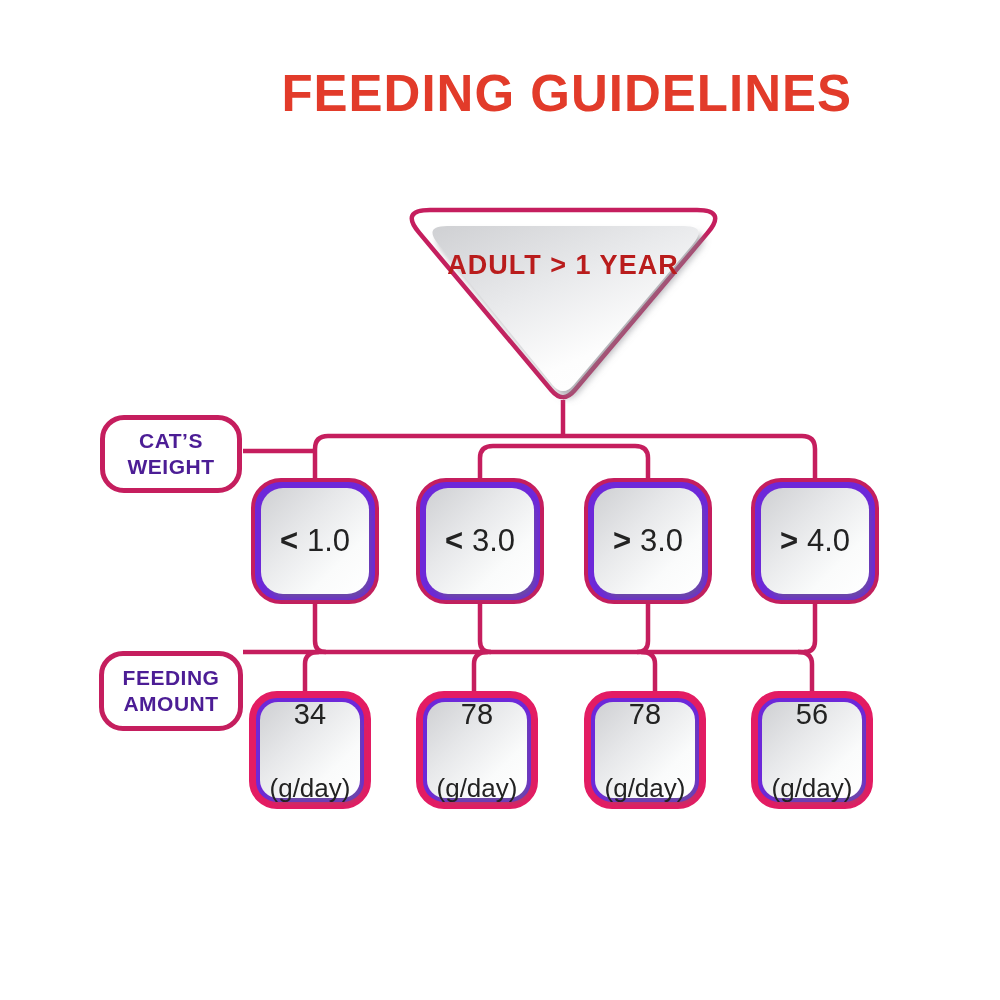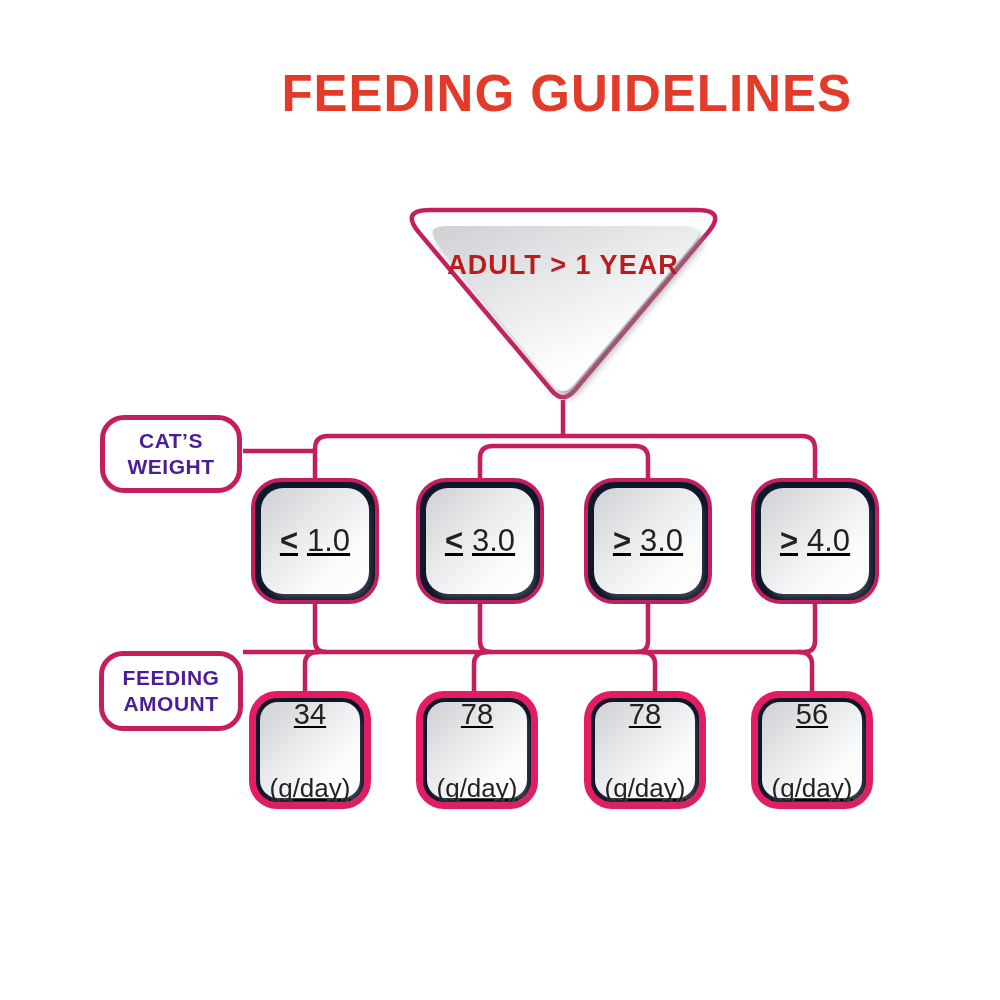--- a/index.html
+++ b/index.html
@@ -28,22 +28,22 @@
   }
   .row-label{
     position:absolute;background:#ffffff;border:5px solid var(--line);
     border-radius:24px;display:flex;align-items:center;justify-content:center;
     text-align:center;font-weight:bold;font-size:21px;line-height:1.22;
     letter-spacing:.5px;color:#4c1d95;box-sizing:border-box;
   }
   #label-weight{left:100px;top:415px;width:142px;height:78px;}
   #label-amount{left:99px;top:623px;width:144px;height:80px;margin-top:28px;}
   .node{
-    position:absolute;background:#0f172a;box-sizing:border-box;
-    display:block;padding:6px;text-decoration:underline;
+    position:absolute;background:#6d28d9;box-sizing:border-box;
+    display:block;padding:6px;
   }
   .node .inner{
     width:100%;height:100%;box-sizing:border-box;
     background:linear-gradient(135deg,#cfd0d3 0%,#e7e8ea 38%,#fafbfb 72%,#ffffff 100%);
     box-shadow:4px 7px 6px -3px rgba(105,105,115,.55);
     display:flex;flex-direction:column;align-items:center;justify-content:center;
     text-align:center;color:var(--text);
   }
   .weight-node{
     width:128px;height:126px;border:4px solid var(--line);border-radius:30px;top:478px;

